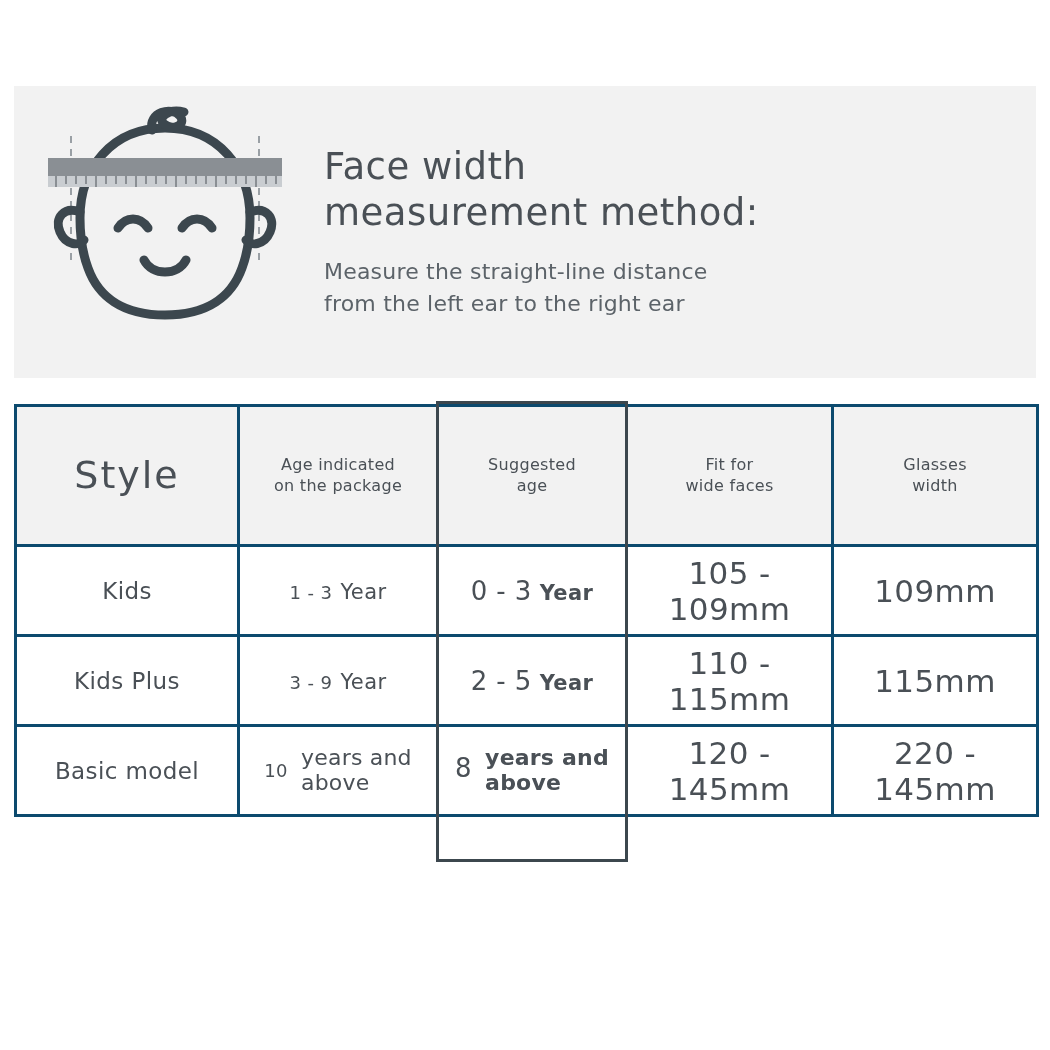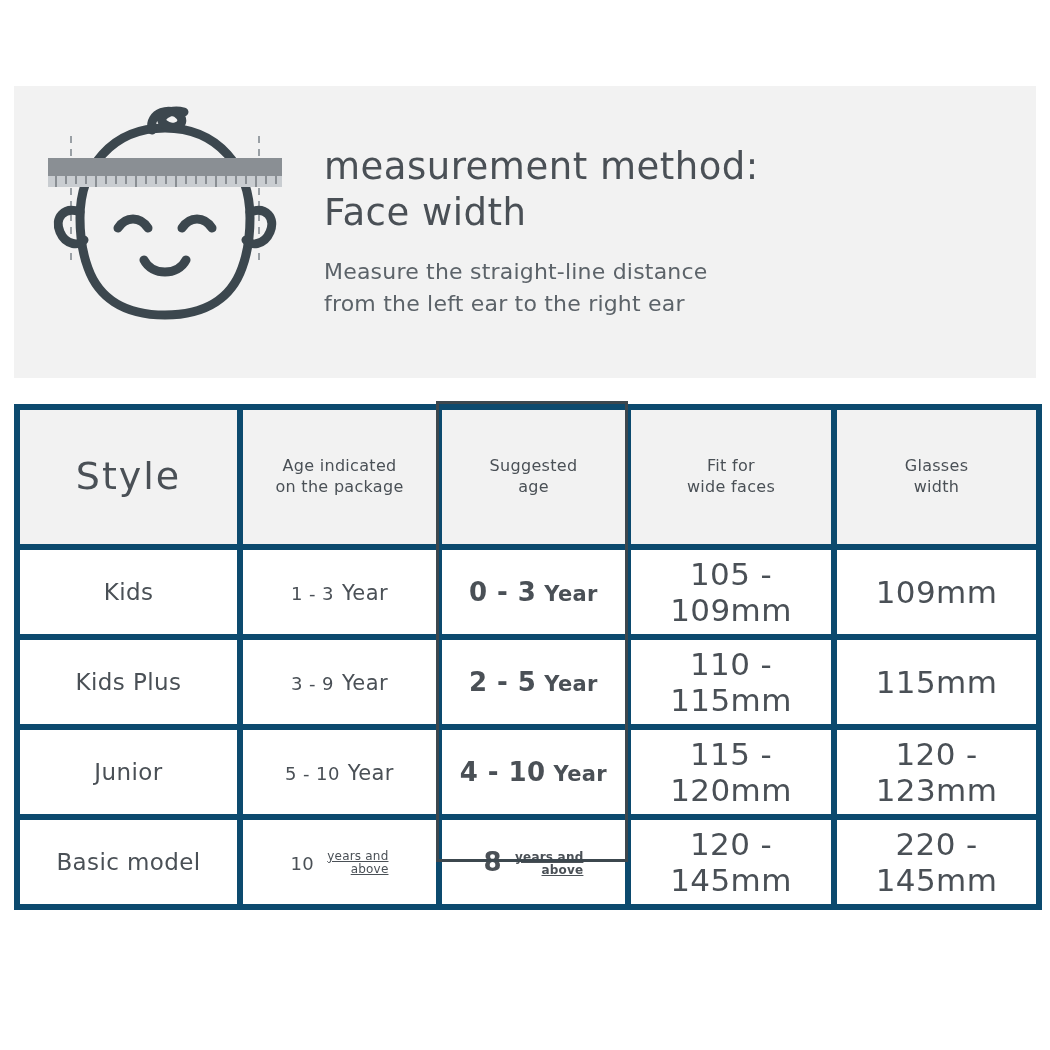--- a/index.html
+++ b/index.html
@@ -72,21 +72,21 @@
     width: 1022px;
     table-layout: fixed;
   }
   table.sizes col.c1 { width: 223px; }
   table.sizes col.c2 { width: 199px; }
   table.sizes col.c3 { width: 189px; }
   table.sizes col.c4 { width: 206px; }
   table.sizes col.c5 { width: 205px; }
 
   table.sizes th, table.sizes td {
-    border: 6px solid #0c4a6e;
+    border: 3px solid #0c4a6e;
     text-align: center;
     vertical-align: middle;
     color: #4a5056;
     font-weight: 400;
     padding: 0;
   }
   thead tr { height: 140px; }
   thead th {
     background: #f2f2f2;
     font-size: 16px;
@@ -102,32 +102,31 @@
     font-size: 31px;
     letter-spacing: 0.4px;
   }
   tbody td.style-cell { font-size: 23px; }
   tbody td.range { font-size: 24px; }
   .num { font-size: 18px; }
   .unit { font-size: 21px; }
 
   
   .hl-col { font-weight: 700; color: #2f363c; }
-  .hl-col .num { font-size: 26px; font-weight: 700; }
+  .hl-col .num { font-size: 26px; font-weight: 400; }
   .hl-col .unit { font-size: 21px; font-weight: 700; }
 
   .small-stack {
     display: inline-block;
     vertical-align: middle;
-    font-size: 12px;
+    font-size: 22px;
     line-height: 1.1;
-    text-align: right;
+    text-align: left;
     margin-left: 5px;
     letter-spacing: 0.2px;
-    text-decoration: underline;
   }
   .small-stack.bold { font-weight: 700; }
 
   
   .col-highlight {
     position: absolute;
     left: 422px;   
     top: -3px;
     width: 192px;
     height: 461px;
@@ -199,22 +198,22 @@
             <line x1="216" y1="76" x2="216" y2="87"></line>
               <line x1="226" y1="76" x2="226" y2="84"></line>
             <line x1="236" y1="76" x2="236" y2="84"></line>
           </g>
         </g>
       </svg>
     </div>
 
     <div class="banner-text">
       <div class="headline">
+        <div>Face width</div>
         <div>measurement method:</div>
-        <div>Face width</div>
       </div>
       <div class="subline">
         <div>Measure the straight-line distance</div>
         <div>from the left ear to the right ear</div>
       </div>
     </div>
   </div>
 
   <div class="table-wrap">
     <table class="sizes">
@@ -271,33 +270,20 @@
             <span class="unit">Year</span>
           </td>
           <td class="range hl-col">
             <span class="num">2 - 5</span>
             <span class="unit">Year</span>
           </td>
           <td>110 - 115mm</td>
           <td>115mm</td>
         </tr>
 
-        <tr>
-          <td class="style-cell">Junior</td>
-          <td class="range">
-            <span class="num">5 - 10</span>
-            <span class="unit">Year</span>
-          </td>
-          <td class="range hl-col">
-            <span class="num">4 - 10</span>
-            <span class="unit">Year</span>
-          </td>
-          <td>115 - 120mm</td>
-          <td>120 - 123mm</td>
-        </tr>
 
         <tr>
           <td class="style-cell">Basic model</td>
           <td class="range">
             <span class="num">10</span>
             <span class="small-stack">
               <span>years and</span><br>
               <span>above</span>
             </span>
           </td>

